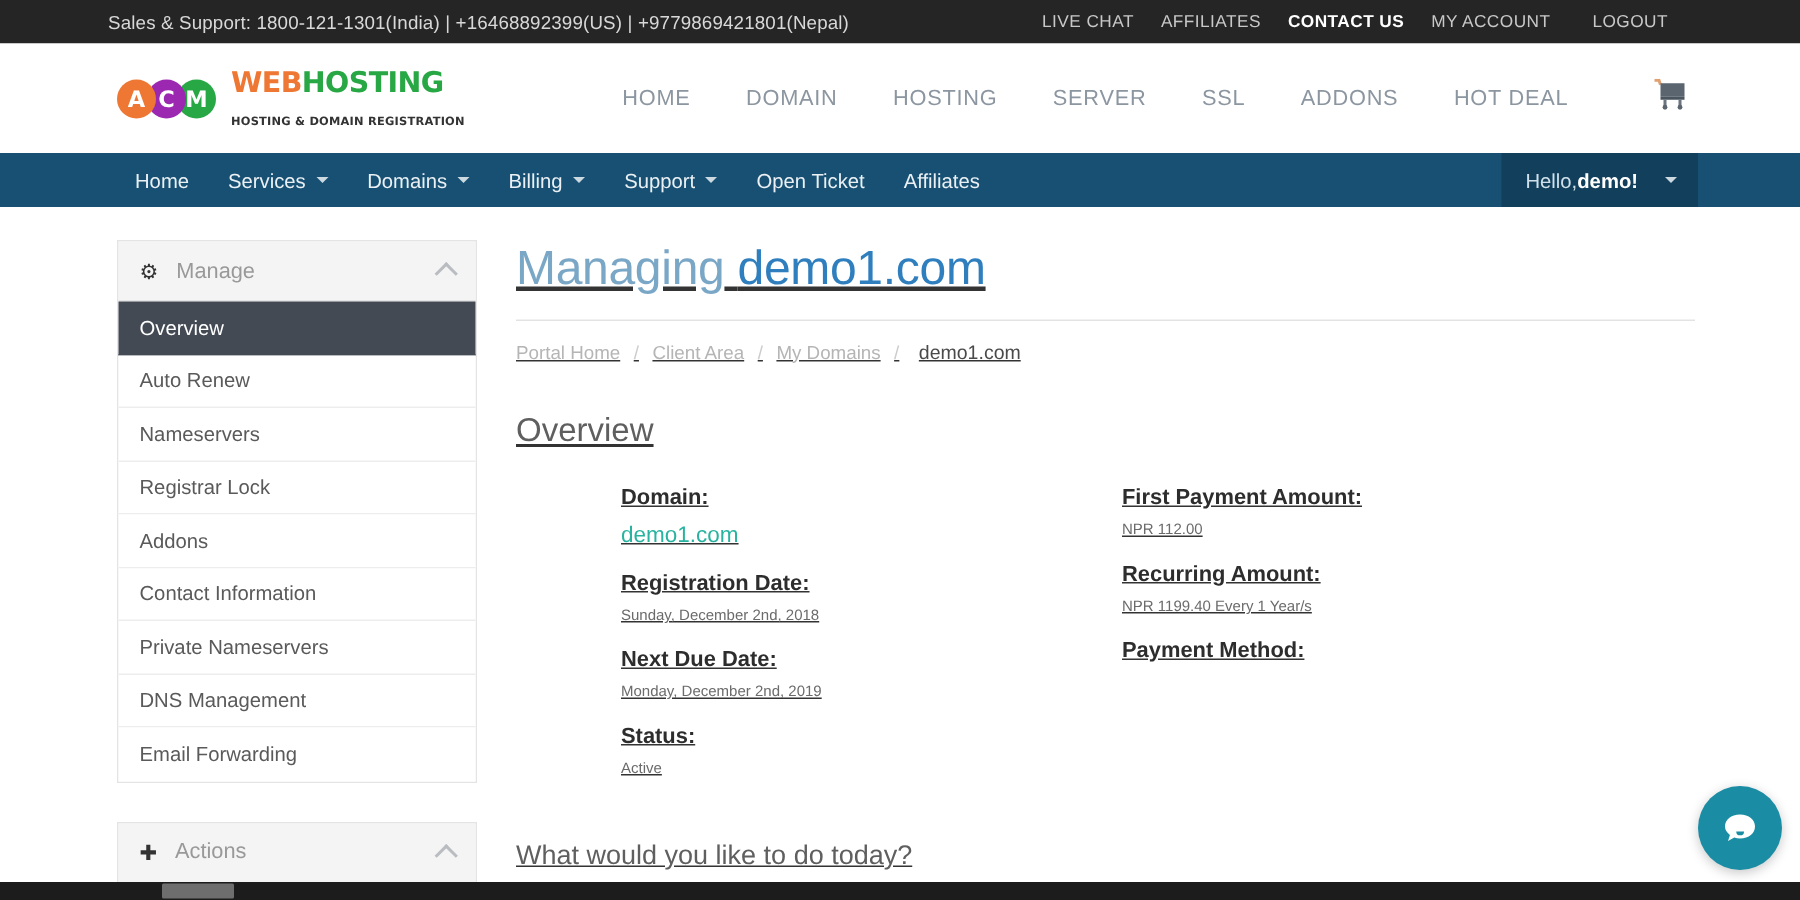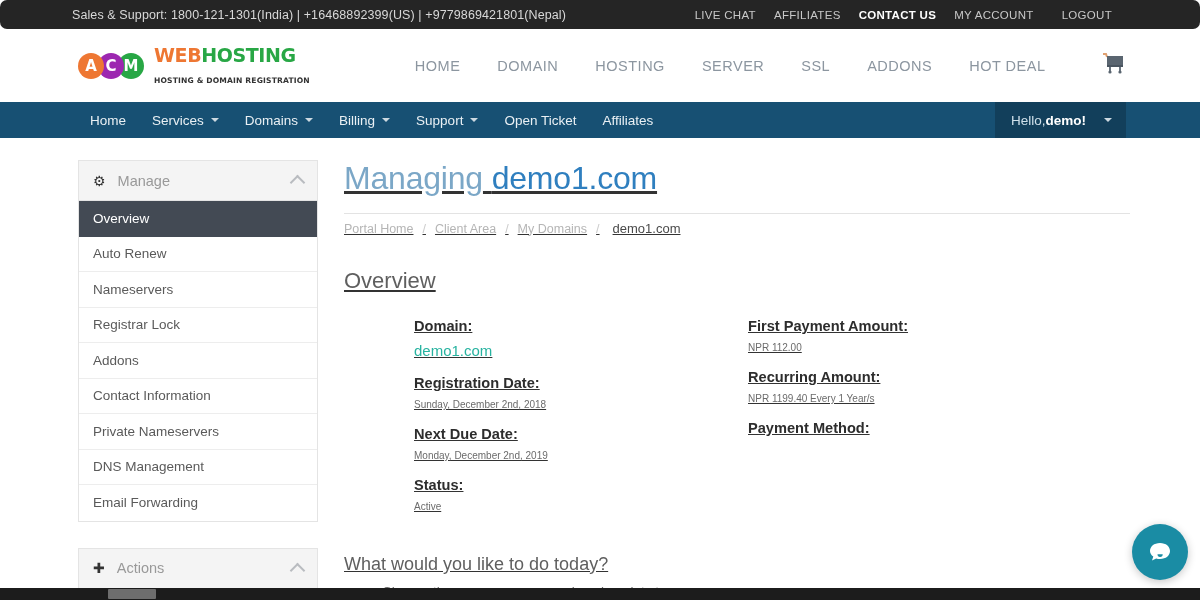--- a/index.html
+++ b/index.html
@@ -14,21 +14,20 @@
   
   .topbar {
     height: 29px;
     background: #252525;
     display: flex;
     align-items: center;
     padding: 0 20px 0 0;
     font-size: 12.5px;
     color: #cfcfcf;
     white-space: nowrap;
-    border-radius: 7px;
   }
   .topbar-left {
     flex: 0 0 auto;
     margin-left: 72px;
     color: #d8d8d8;
     font-size: 12.5px;
     letter-spacing: .1px;
   }
   .topbar-right {
     margin-left: auto;
@@ -130,21 +129,21 @@
   }
   .caret {
     width: 0; height: 0;
     border-left: 4px solid transparent;
     border-right: 4px solid transparent;
     border-top: 4px solid #cdd9e1;
     display: inline-block;
   }
   .userbox {
     position: absolute;
-    right: 74px;
+    right: 68px;
     top: 0;
     height: 36px;
     background: #123f5b;
     display: flex;
     align-items: center;
     gap: 18px;
     padding: 0 14px 0 16px;
     font-size: 13.5px;
     color: #ffffff;
   }
@@ -217,21 +216,21 @@
     font-size: 32px;
     font-weight: normal;
     color: #7ba7c7;
     letter-spacing: -.2px;
     padding-bottom: 16px;
     border-bottom: 1px solid #e3e3e3;
     white-space: nowrap;
   }
   h1.title .dom { color: #2f7fbf; }
   .breadcrumb {
-    margin-top: 7px;
+    margin-top: 13px;
     font-size: 12.5px;
     color: #b5b5b5;
     display: flex;
     align-items: center;
     gap: 9px;
     white-space: nowrap;
   }
   .breadcrumb a { color: #b5b5b5; text-decoration: none; }
   .breadcrumb .sep { color: #cccccc; }
   .breadcrumb .current { color: #4a4a4a; font-size: 13px; margin-left: 4px; }

